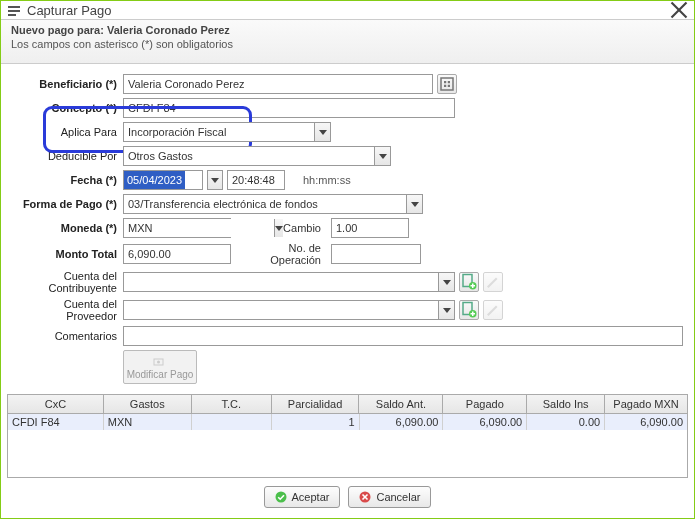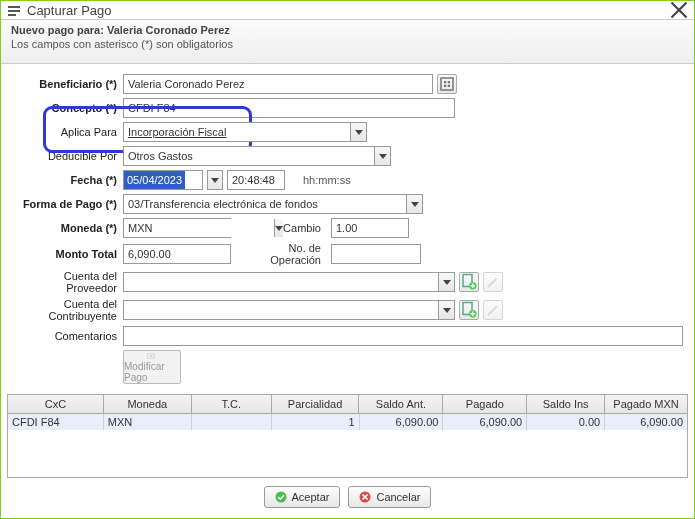--- a/index.html
+++ b/index.html
@@ -19,21 +19,21 @@
   .ctl { display: flex; align-items: center; gap: 4px; flex: 1; }
   input[type=text], .combo, select { height: 20px; border: 1px solid #999; background: #fff; font-size: 11px; padding: 0 4px; color: #333; }
   .combo { display:flex; align-items:center; position:relative; padding:0; }
   .combo input { border:none; height:18px; padding:0 4px; flex:1; outline:none; font-size:11px; }
   .dd-btn { width:16px; height:18px; border-left:1px solid #999; display:flex; align-items:center; justify-content:center; background:linear-gradient(#f7f7f7,#e6e6e6); cursor:pointer; }
   .dd-btn svg { width:8px; height:8px; }
   .sq-btn { width:20px; height:20px; border:1px solid #aaa; background:linear-gradient(#fafafa,#e7e7e7); display:flex; align-items:center; justify-content:center; border-radius:2px; cursor:pointer; }
   .sq-btn.disabled { opacity:0.5; cursor:default; }
   .date-sel { background:#2f5ec4; color:#fff; padding:0 3px; display:inline-block; height:18px; line-height:18px; }
   .hl-box { position:absolute; border:3px solid #2a3bd9; border-radius:9px; pointer-events:none; }
-  .mod-btn { width:58px; height:34px; border:1px solid #bbb; background:#f2f2f2; border-radius:2px; display:flex; flex-direction:column; align-items:center; justify-content:center; font-size:10px; color:#999; cursor:default; }
+  .mod-btn { width:74px; height:34px; border:1px solid #bbb; background:#f2f2f2; border-radius:2px; display:flex; flex-direction:column; align-items:center; justify-content:center; font-size:10px; color:#999; cursor:default; }
   .grid { margin: 2px 6px 0 6px; border:1px solid #aaa; height:126px; display:flex; flex-direction:column; }
   .grid-head { display:flex; background:linear-gradient(#f3f3f3,#e6e6e6); border-bottom:1px solid #aaa; }
   .grid-head .gh { border-right:1px solid #aaa; text-align:center; padding:3px 0; font-size:11px; color:#333; }
   .grid-body { flex:1; background:#fff; overflow:hidden; }
   .grid-row { display:flex; height:16px; align-items:center; font-size:11px; background:#e9eefc; }
   .grid-row .gc { border-right:1px solid #d0d0d0; padding:0 4px; height:16px; line-height:16px; overflow:hidden; white-space:nowrap; }
   .footer { flex:1; display:flex; align-items:flex-end; justify-content:center; padding:8px 0 10px 0; gap:8px; }
   .btn { height:22px; border:1px solid #999; border-radius:3px; background:linear-gradient(#fdfdfd,#e8e8e8); display:flex; align-items:center; padding:0 10px; gap:5px; cursor:pointer; font-size:11px; color:#333; }
   .btn svg { width:12px; height:12px; }
   .num { text-align:right; }
@@ -92,21 +92,21 @@
     <div class="row">
       <div class="lab bold">Concepto (*)</div>
       <div class="ctl">
         <input type="text" style="width: 332px;" value="CFDI F84">
       </div>
     </div>
 
     <div class="row">
       <div class="lab">Aplica Para</div>
       <div class="ctl">
-        <div class="combo" style="width:244px;text-decoration:underline;">
+        <div class="combo" style="width:208px;">
           <input type="text" value="Incorporación Fiscal" style="">
           <span class="dd-btn">
               <svg viewBox="0 0 8 8">
                 <polygon points="0,2 8,2 4,7" fill="#444"></polygon>
               </svg>
             </span>
         </div>
       </div>
     </div>
 
@@ -173,21 +173,21 @@
     <div class="row">
       <div class="lab bold">Monto Total</div>
       <div class="ctl">
         <input type="text" style="width: 108px;" value="6,090.00">
         <span style="width:92px;text-align:right;padding-right:6px;">No. de Operación</span>
         <input type="text" style="width: 90px;" value="">
       </div>
     </div>
 
     <div class="row">
-      <div class="lab">Cuenta del Proveedor</div>
+      <div class="lab">Cuenta del Contribuyente</div>
       <div class="ctl">
         <div class="combo" style="width:332px;">
           <input type="text" value="" style="">
           <span class="dd-btn">
               <svg viewBox="0 0 8 8">
                 <polygon points="0,2 8,2 4,7" fill="#444"></polygon>
               </svg>
             </span>
         </div>
         <span class="sq-btn">
@@ -200,21 +200,21 @@
         </span>
         <span class="sq-btn disabled">
           <svg viewBox="0 0 12 12">
               <path d="M2 9 L8 3 L9 4 L3 10 Z" fill="#bbb"></path>
             </svg>
         </span>
       </div>
     </div>
 
     <div class="row">
-      <div class="lab">Cuenta del Contribuyente</div>
+      <div class="lab">Cuenta del Proveedor</div>
       <div class="ctl">
         <div class="combo" style="width:332px;">
           <input type="text" value="" style="">
           <span class="dd-btn">
               <svg viewBox="0 0 8 8">
                 <polygon points="0,2 8,2 4,7" fill="#444"></polygon>
               </svg>
             </span>
         </div>
         <span class="sq-btn">
@@ -251,21 +251,21 @@
           <span>Modificar Pago</span>
         </div>
       </div>
     </div>
 
   </div>
 
   <div class="grid">
     <div class="grid-head">
       <div class="gh w-cxc">CxC</div>
-      <div class="gh w-mon">Moneda</div>
+      <div class="gh w-mon">Gastos</div>
       <div class="gh w-tc">T.C.</div>
       <div class="gh w-par">Parcialidad</div>
       <div class="gh w-sa">Saldo Ant.</div>
       <div class="gh w-pg">Pagado</div>
       <div class="gh w-si">Saldo Ins</div>
       <div class="gh w-pm">Pagado MXN</div>
     </div>
     <div class="grid-body">
       <div class="grid-row">
         <div class="gc w-cxc">CFDI F84</div>

